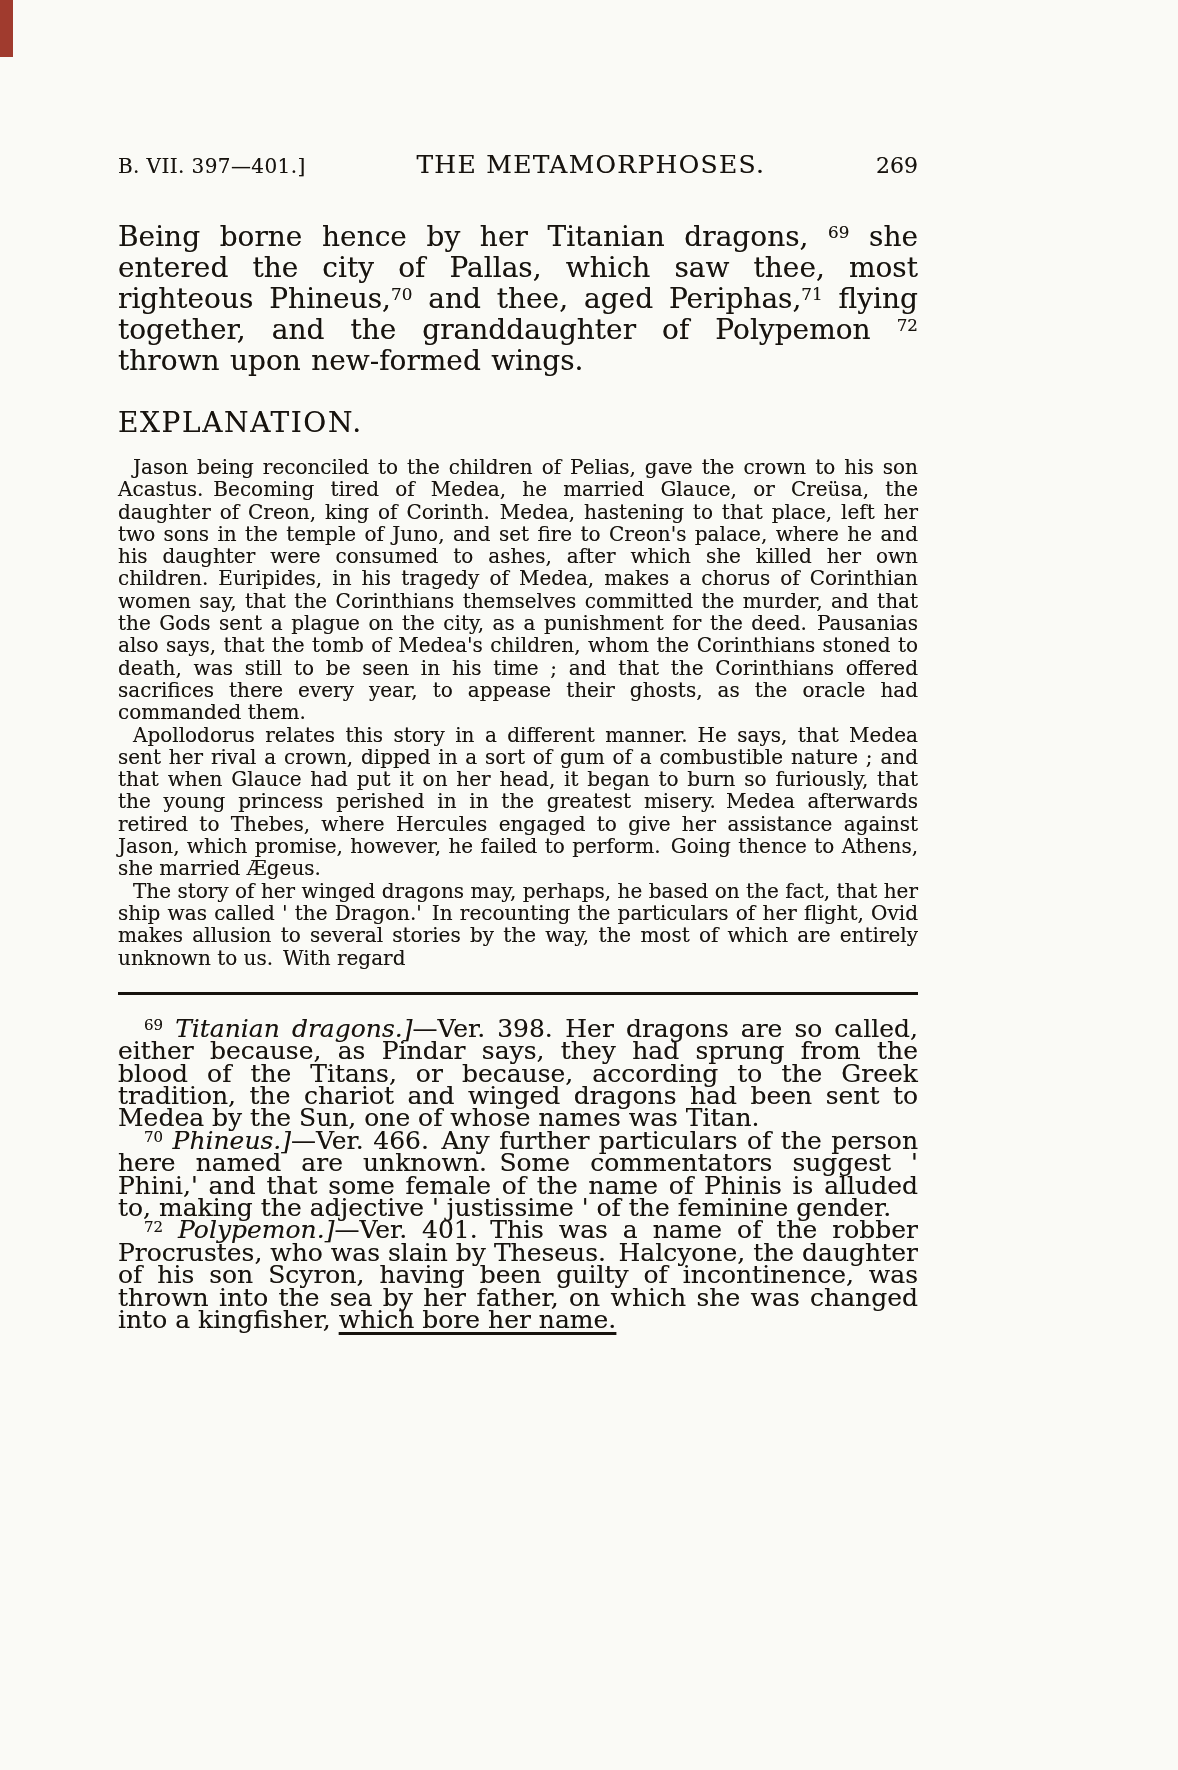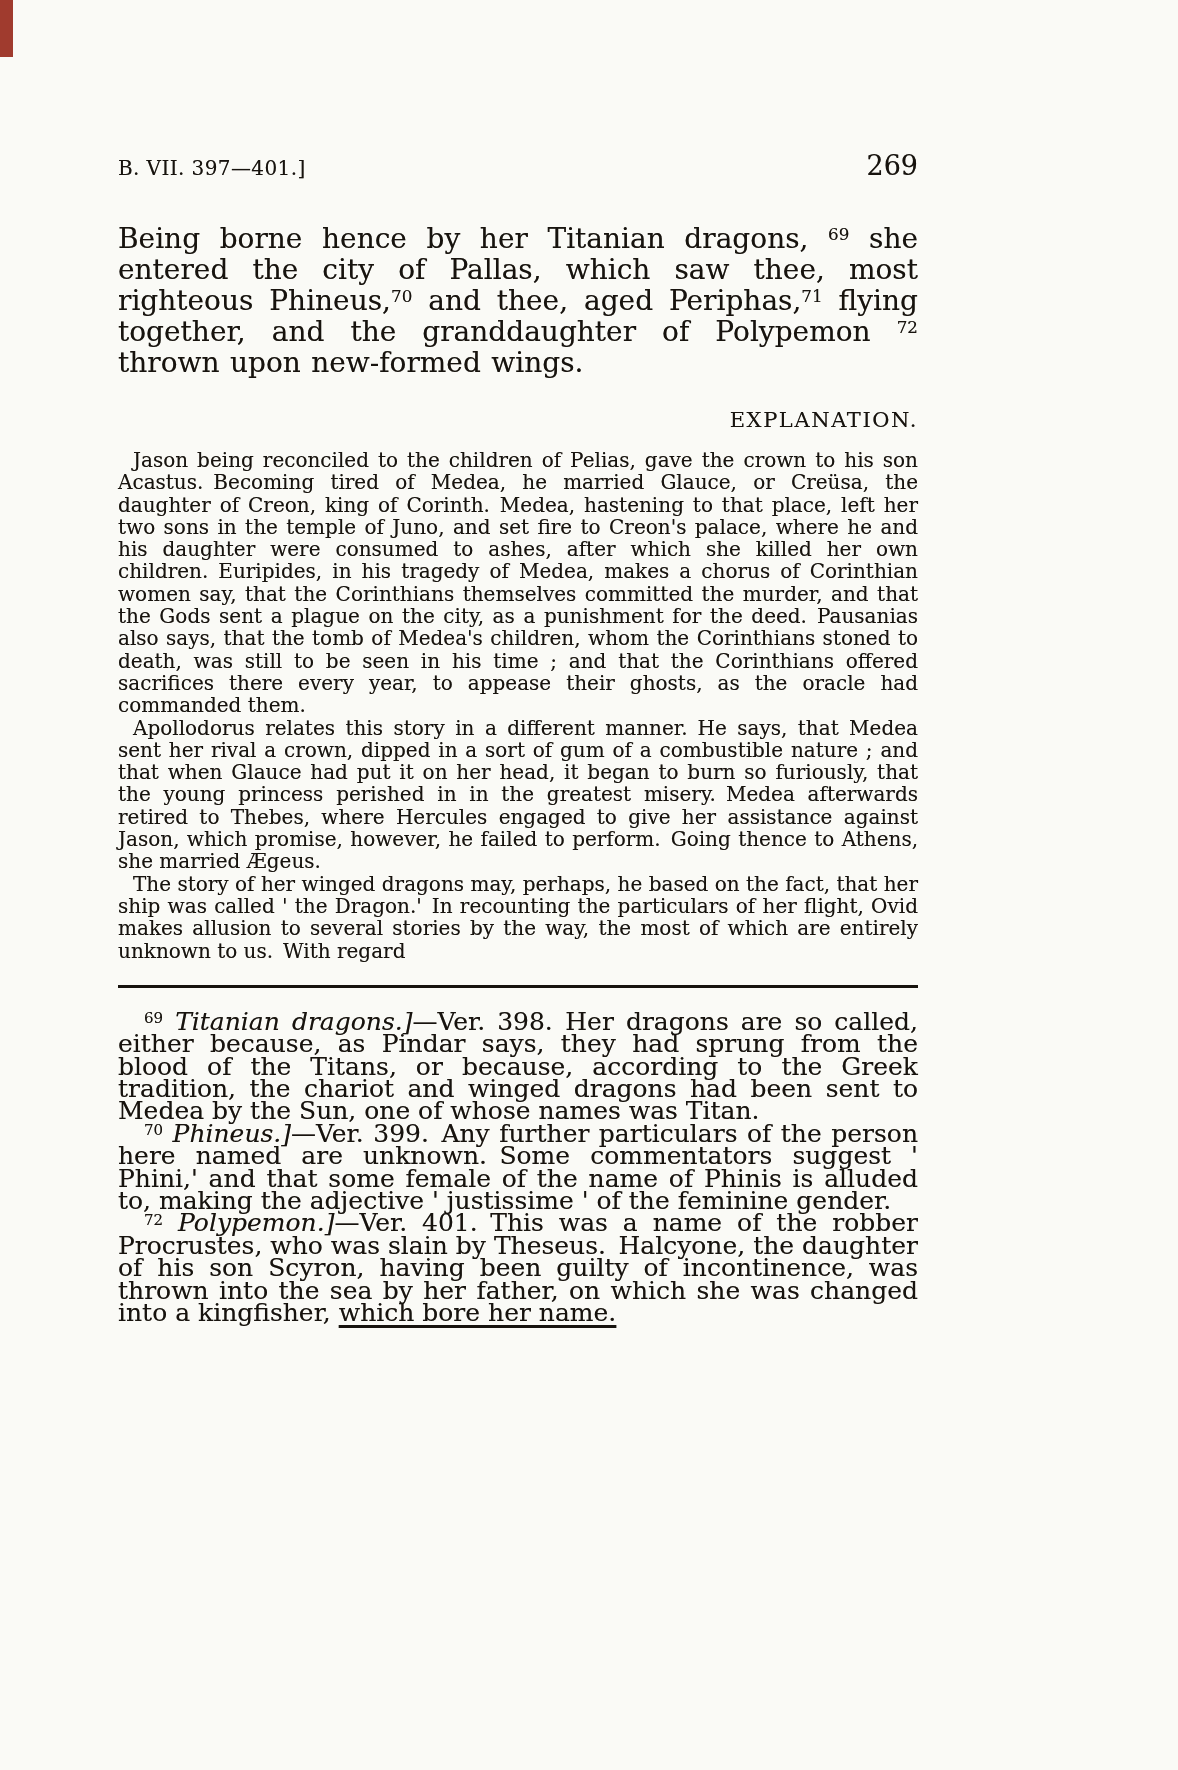--- a/index.html
+++ b/index.html
@@ -23,41 +23,41 @@
     position: absolute;
     left: 118px; top: 150px; width: 800px;
   }
   .pg-header {
     display: flex;
     justify-content: space-between;
     align-items: baseline;
   }
   .pg-header .left  { font-size: 20px; letter-spacing: 0.4px; }
   .pg-header .title { font-size: 25px; letter-spacing: 1.3px; }
-  .pg-header .num   { font-size: 27px; }
+  .pg-header .num   { font-size: 22px; }
   sup {
     font-size: 60%;
     line-height: 0;
     vertical-align: baseline;
     position: relative;
     top: -0.45em;
   }
   .verse {
     margin: 42px 0 0 0;
     font-size: 28px;
     line-height: 31px;
     text-align: justify;
     word-spacing: 1.5px;
   }
   .expl-heading {
     margin: 30px 0 17px 0;
-    font-size: 21px;
+    font-size: 28px;
     font-weight: normal;
     letter-spacing: 1.6px;
-    text-align: right;
+    text-align: left;
   }
   .expl p {
     margin: 0;
     font-size: 20px;
     line-height: 22.3px;
     text-align: justify;
     text-indent: 15px;
   }
   .fn-rule {
     border: none;
@@ -82,35 +82,36 @@
 <body>
 
 <div class="sheet">
 
   <div class="corner-mark"></div>
 
   <div class="content">
 
     <div class="pg-header">
       <span class="left">B. VII. 397—401.]</span>
+      <span class="title">THE METAMORPHOSES.</span>
       <span class="num">269</span>
     </div>
 
     <p class="verse"><span>Being borne hence by her Titanian dragons, </span><sup>69</sup><span> she entered the city of Pallas, which saw thee, most righteous Phineus,</span><sup>70</sup><span> and thee, aged Periphas,</span><sup>71</sup><span> flying together, and the granddaughter of Polypemon </span><sup>72</sup><span> thrown upon new-formed wings.</span></p>
 
     <h2 class="expl-heading">EXPLANATION.</h2>
 
     <div class="expl">
       <p>Jason being reconciled to the children of Pelias, gave the crown to his son Acastus. Becoming tired of Medea, he married Glauce, or Creüsa, the daughter of Creon, king of Corinth. Medea, hastening to that place, left her two sons in the temple of Juno, and set fire to Creon's palace, where he and his daughter were consumed to ashes, after which she killed her own children. Euripides, in his tragedy of Medea, makes a chorus of Corinthian women say, that the Corinthians themselves committed the murder, and that the Gods sent a plague on the city, as a punishment for the deed. Pausanias also says, that the tomb of Medea's children, whom the Corinthians stoned to death, was still to be seen in his time ; and that the Corinthians offered sacrifices there every year, to appease their ghosts, as the oracle had commanded them.</p>
       <p>Apollodorus relates this story in a different manner. He says, that Medea sent her rival a crown, dipped in a sort of gum of a combustible nature ; and that when Glauce had put it on her head, it began to burn so furiously, that the young princess perished in in the greatest misery. Medea afterwards retired to Thebes, where Hercules engaged to give her assistance against Jason, which promise, however, he failed to perform. Going thence to Athens, she married Ægeus.</p>
       <p>The story of her winged dragons may, perhaps, he based on the fact, that her ship was called ' the Dragon.' In recounting the particulars of her flight, Ovid makes allusion to several stories by the way, the most of which are entirely unknown to us. With regard</p>
     </div>
 
     <hr class="fn-rule">
 
     <div class="footnotes">
       <p><sup>69</sup><span> </span><span class="seg-i">Titanian dragons.]</span><span>—Ver. 398. Her dragons are so called, either because, as Pindar says, they had sprung from the blood of the Titans, or because, according to the Greek tradition, the chariot and winged dragons had been sent to Medea by the Sun, one of whose names was Titan.</span></p>
-      <p><sup>70</sup><span> </span><span class="seg-i">Phineus.]</span><span>—Ver. 399. Any further particulars of the person here named are unknown. Some commentators suggest ' Phini,' and that some female of the name of Phinis is alluded to, making the adjective ' justissime ' of the feminine gender.</span></p>
+      <p><sup>70</sup><span> </span><span class="seg-i">Phineus.]</span><span>—Ver. 466. Any further particulars of the person here named are unknown. Some commentators suggest ' Phini,' and that some female of the name of Phinis is alluded to, making the adjective ' justissime ' of the feminine gender.</span></p>
       <p><sup>72</sup><span> </span><span class="seg-i">Polypemon.]</span><span>—Ver. 401. This was a name of the robber Procrustes, who was slain by Theseus. Halcyone, the daughter of his son Scyron, having been guilty of incontinence, was thrown into the sea by her father, on which she was changed into a kingfisher, </span><span class="seg-u">which bore her name.</span></p>
     </div>
 
   </div>
 </div>
 
 </body></html>

